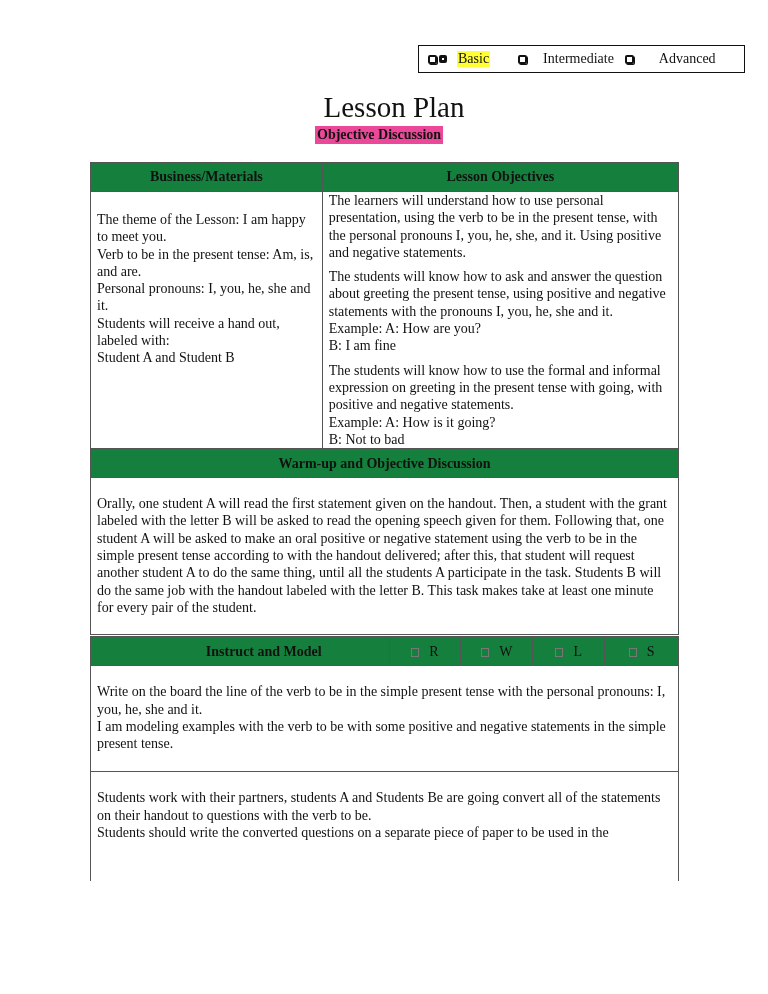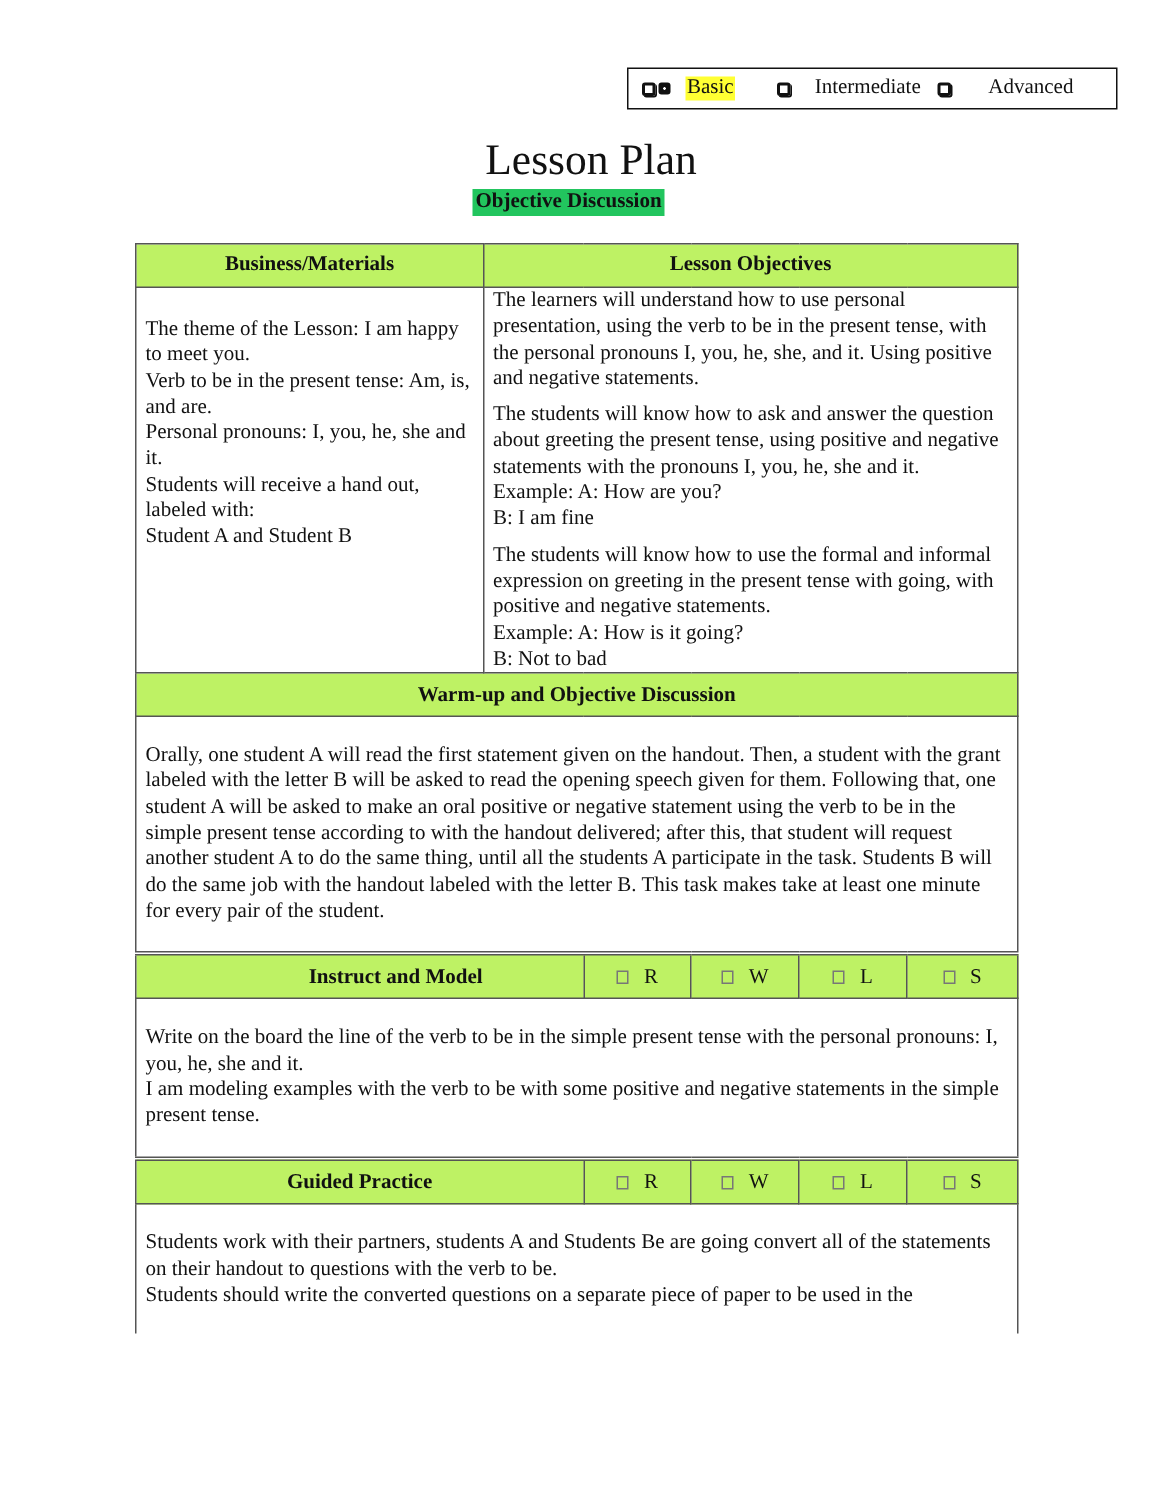--- a/index.html
+++ b/index.html
@@ -34,33 +34,33 @@
   .lvl-adv { margin-left: 11px; }
   .lvl-adv .label { margin-left: 23px; }
 
   .title {
     position: absolute; left: 0; width: 768px; top: 90px; text-align: center;
     font-size: 29px; line-height: 34px; padding-left: 11px;
   }
   .title span { position: relative; left: -1px; margin-left: 0; }
   .subtitle-wrap { position: absolute; top: 125px; left: 315px; }
   .subtitle {
-    background: #22c55e; font-weight: bold; font-size: 14px; line-height: 18px;
+    background: #ec4899; font-weight: bold; font-size: 14px; line-height: 18px;
     padding: 0 2px; display: inline-block;
   }
 
   table.plan {
     position: absolute; left: 90px; top: 162px; width: 589px;
     border-collapse: collapse; font-size: 14px; line-height: 17.3px;
   }
   table.plan td, table.plan th {
     border: 1.5px solid #555; vertical-align: top; padding: 0 6px;
   }
   table.plan th {
-    background: #bef264; font-weight: bold; text-align: center; height: 28px;
+    background: #15803d; font-weight: bold; text-align: center; height: 28px;
     vertical-align: middle; padding: 0;
   }
   .mat-cell { padding-top: 19px !important; }
   .obj-cell p { margin: 0 0 7px 0; }
   .obj-cell p:last-child { margin-bottom: 0; }
   .body-cell { padding: 17px 6px 14px 6px !important; }
   .skill { font-weight: normal !important; }
   .skill .box {
     display: inline-block; width: 8px; height: 9px; border: 1px solid #777;
     box-sizing: border-box; margin-right: 10px; vertical-align: -1px;
@@ -147,27 +147,20 @@
     <th class="skill" style="border-top:3px double #555;"><span class="box"></span><span>S</span></th>
   </tr>
   <tr>
     <td colspan="6" class="body-cell" style="padding-bottom:19px !important;">
       <div>Write on the board the line of the verb to be in the simple present tense with the personal pronouns: I, you, he, she and it.</div>
       <div>I am modeling examples with the verb to be with some positive and negative statements in the simple present tense.</div>
     </td>
   </tr>
 
   <tr>
-    <th colspan="2" style="border-top:3px double #555;">Guided Practice</th>
-    <th class="skill" style="border-top:3px double #555;"><span class="box"></span><span>R</span></th>
-    <th class="skill" style="border-top:3px double #555;"><span class="box"></span><span>W</span></th>
-    <th class="skill" style="border-top:3px double #555;"><span class="box"></span><span>L</span></th>
-    <th class="skill" style="border-top:3px double #555;"><span class="box"></span><span>S</span></th>
-  </tr>
-  <tr>
     <td colspan="6" class="body-cell" style="border-bottom:none; padding-bottom:40px !important;">
       <div>Students work with their partners, students A and Students Be are going convert all of the statements on their handout to questions with the verb to be.</div>
       <div>Students should write the converted questions on a separate piece of paper to be used in the</div>
     </td>
   </tr>
 </tbody>
   </table>
 
 <div style="position:absolute; left:0; top:889px; width:768px; height:105px; background:#fff;"></div>
 

